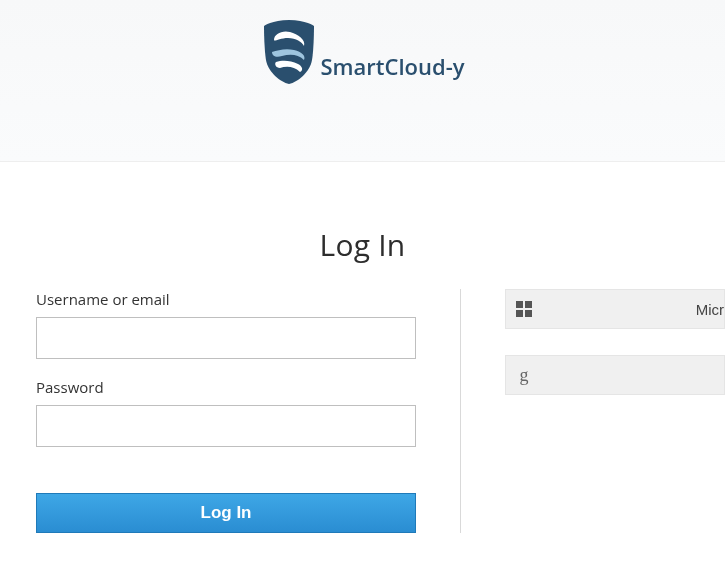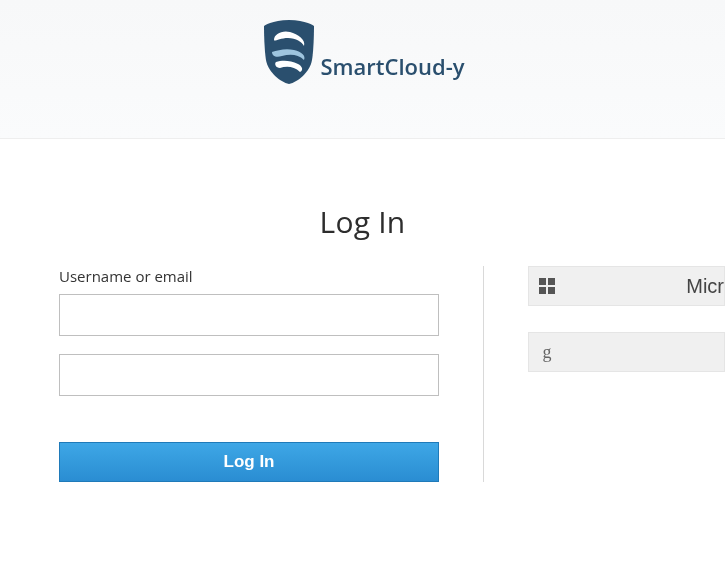--- a/index.html
+++ b/index.html
@@ -8,21 +8,21 @@
       box-sizing: border-box;
     }
     body {
       font-family: -apple-system, BlinkMacSystemFont, 'Segoe UI', 'Open Sans', sans-serif;
       background: #ffffff;
       width: 725px;
       height: 568px;
       overflow: hidden;
     }
     .header {
-      height: 139px;
+      height: 162px;
       background: linear-gradient(to bottom, #f7f8f9, #fafbfc);
       display: flex;
       align-items: flex-start;
       justify-content: center;
       padding-top: 18px;
       border-bottom: 1px solid #eee;
     }
     .logo-wrap {
       display: flex;
       align-items: center;
@@ -44,22 +44,21 @@
       text-align: center;
       font-size: 30px;
       font-weight: 400;
       color: #2d2d2d;
       margin-top: 62px;
       margin-bottom: 24px;
       letter-spacing: 0.2px;
     }
     .content {
       display: flex;
-      padding-left: 21px;
-      margin-left: 38px;
+      padding-left: 36px;
     }
     .form-section {
       width: 425px;
       border-right: 1px solid #d9d9d9;
       padding-right: 44px;
     }
     .field-label {
       font-size: 15px;
       color: #333;
       margin-bottom: 8px;
@@ -106,21 +105,21 @@
       width: 36px;
       display: flex;
       align-items: center;
       justify-content: center;
       color: #555;
       font-size: 17px;
     }
     .provider-label {
       flex: 1;
       text-align: right;
-      font-size: 20px;
+      font-size: 15px;
       color: #444;
       padding-right: 0;
       white-space: nowrap;
     }
   </style>
 </head>
 <body>
 
 <div class="header">
   <div class="logo-wrap">
@@ -136,20 +135,21 @@
   </div>
 </div>
 
 <h1 class="page-title">Log In</h1>
 
 <div class="content">
   <div class="form-section">
     <label class="field-label">Username or email</label>
     <input type="text" class="text-input" style="">
     
+    <label class="field-label">Password</label>
     <input type="password" class="text-input" style="">
     
     <button class="login-btn">Log In</button>
   </div>
 
   <div class="providers">
     <button class="provider-btn">
       <span class="provider-icon">
         <svg width="16" height="16" viewBox="0 0 16 16">
           <rect x="0" y="0" width="7" height="7" fill="#555"></rect>

